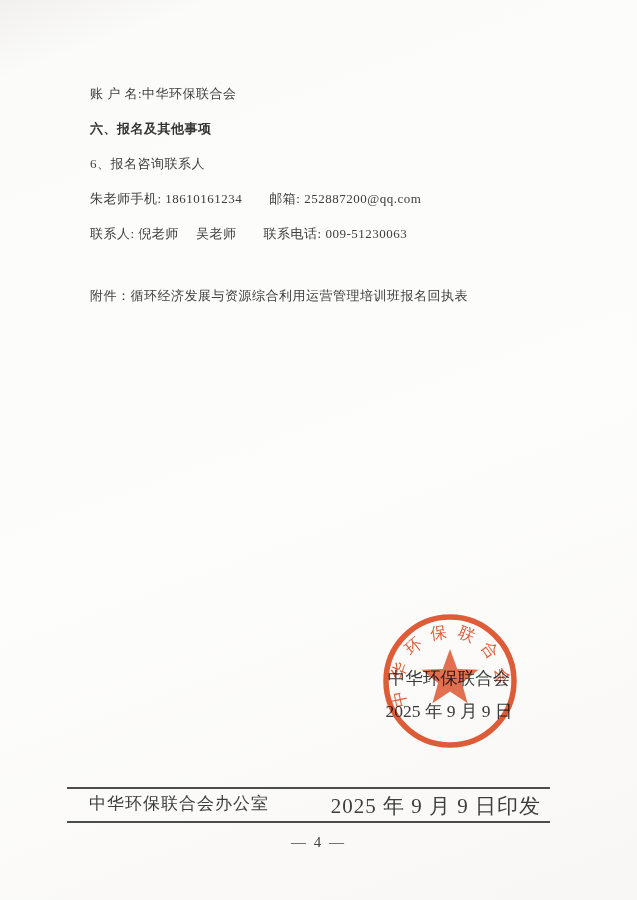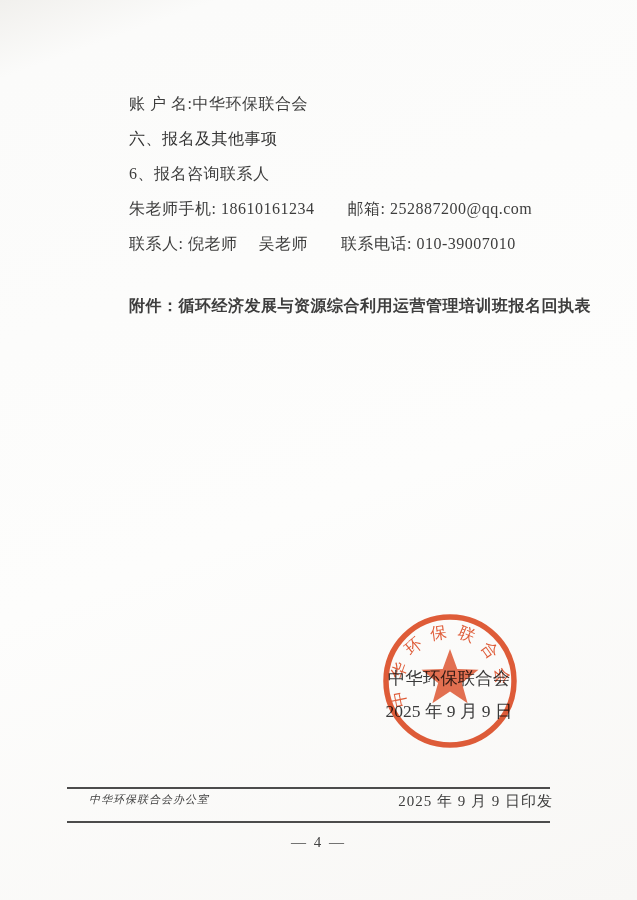--- a/index.html
+++ b/index.html
@@ -5,62 +5,61 @@
   * { margin:0; padding:0; box-sizing:border-box; }
   html,body { width:637px; height:900px; }
   body { font-family:"Liberation Serif","DejaVu Serif",serif; }
   .page {
     position:relative; width:637px; height:900px; overflow:hidden;
     background:
       linear-gradient(160deg, #f1f0ed 0%, #fbfbfa 7%, #fdfdfc 55%, #f8f7f5 100%);
     color:#3d3d3d;
   }
   .content {
-    position:absolute; left:64px; top:86px; width:494px;
-    font-size:16px; line-height:35px; text-align:justify;
+    position:absolute; left:64px; top:76px; width:494px;
+    font-size:13px; line-height:35px; text-align:justify;
     letter-spacing:0.5px;
-    margin-left:33px;
   }
   .content p { text-indent:2em; margin:0; }
-  .content p.bold { font-weight:normal; color:#343434; }
-  .content p.attachment { margin-top:27px;font-weight:bold; }
+  .content p.bold { font-weight:bold; color:#343434; }
+  .content p.attachment { margin-top:27px; }
   .signature {
     position:absolute; left:374px; top:662px; width:150px;
     font-size:17.5px; line-height:33px; text-align:center; color:#3a3a3a;
     z-index:1;
   }
   .seal {
     position:absolute; left:379px; top:609px; width:142px; height:148px;
     mix-blend-mode:multiply; z-index:2; opacity:0.93;
   }
   .footer-rule { position:absolute; left:67px; width:483px; border-top:2px solid #4c4c4c; }
   .rule-top { top:787px; }
   .rule-bottom { top:821px; }
   .footer-issuer {
-    position:absolute; left:89px; top:792px; font-size:11px; color:#3d3d3d; letter-spacing:1px;font-style:italic;
+    position:absolute; left:89px; top:792px; font-size:17px; color:#3d3d3d; letter-spacing:1px;
   }
   .footer-print-date {
-    position:absolute; right:84px; top:792px; font-size:15px; color:#3d3d3d; letter-spacing:1px;
+    position:absolute; right:96px; top:792px; font-size:21px; color:#3d3d3d; letter-spacing:1px;
   }
   .page-number {
     position:absolute; left:0; right:0; top:834px; text-align:center;
     font-size:15px; color:#444; letter-spacing:2px;
   }
 </style>
 </head>
 <body>
 
 <div class="page">
 
   <div class="content">
     <p>账 户 名:中华环保联合会</p>
     <p class="bold">六、报名及其他事项</p>
     <p>6、报名咨询联系人</p>
     <p>朱老师手机: 18610161234　　邮箱: 252887200@qq.com</p>
-    <p>联系人: 倪老师　 吴老师　　联系电话: 010-39007010</p>
+    <p>联系人: 倪老师　 吴老师　　联系电话: 009-51230063</p>
     <p class="attachment">附件：循环经济发展与资源综合利用运营管理培训班报名回执表</p>
   </div>
 
   <div class="signature">
     <div>中华环保联合会</div>
     <div>2025 年 9 月 9 日</div>
   </div>
 
   <svg class="seal" viewBox="0 0 142 148">
     <circle cx="71" cy="72" r="64" fill="none" stroke="#e0512a" stroke-width="5.5"></circle>

